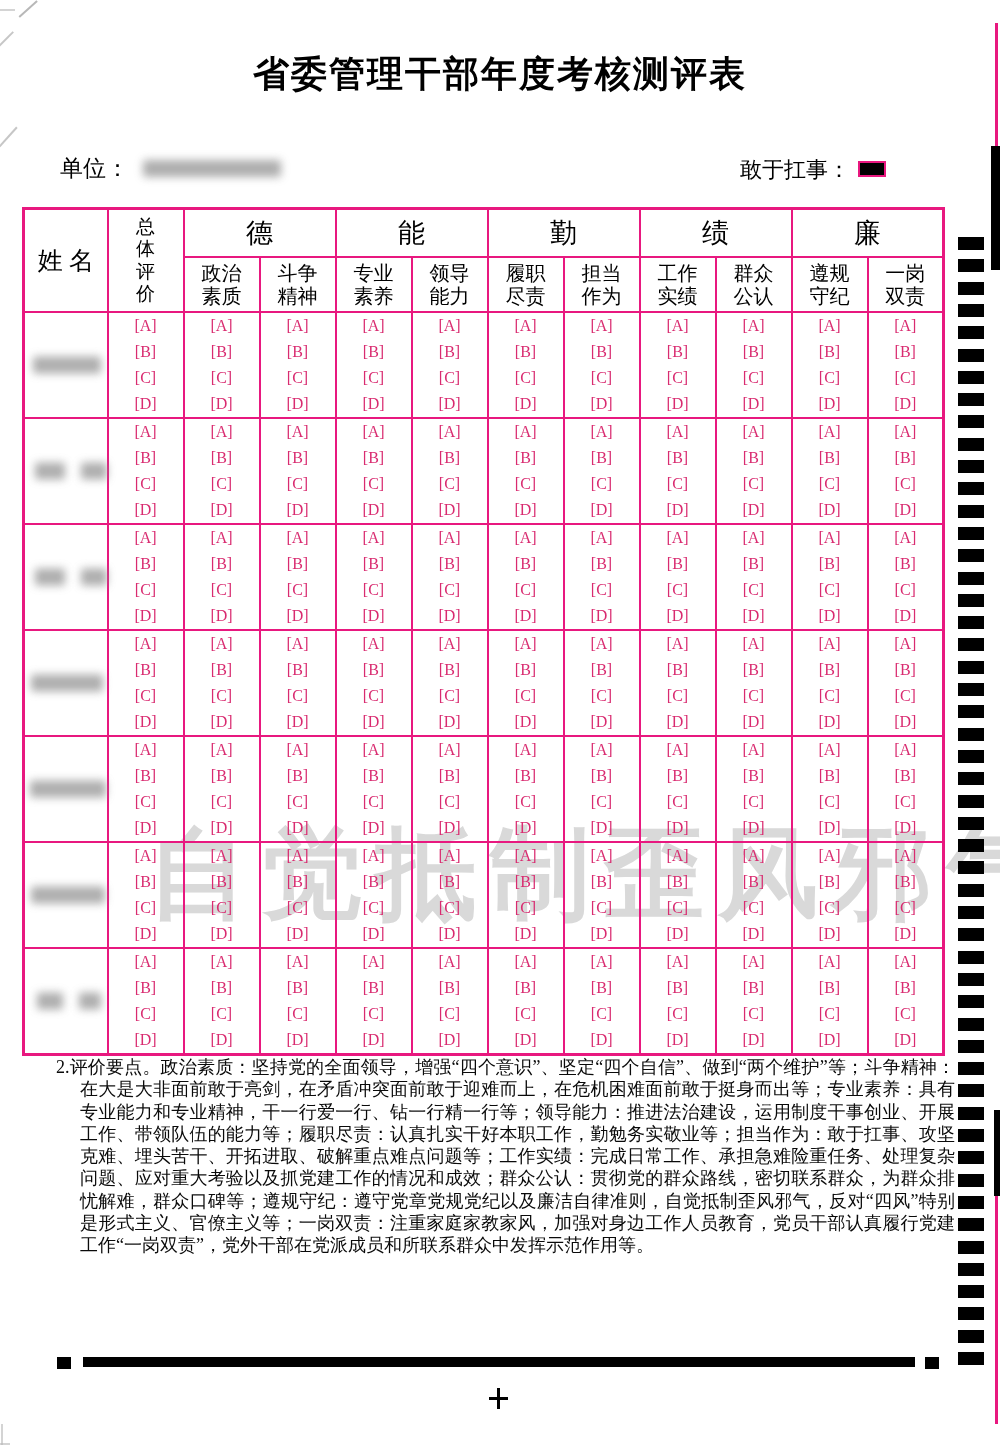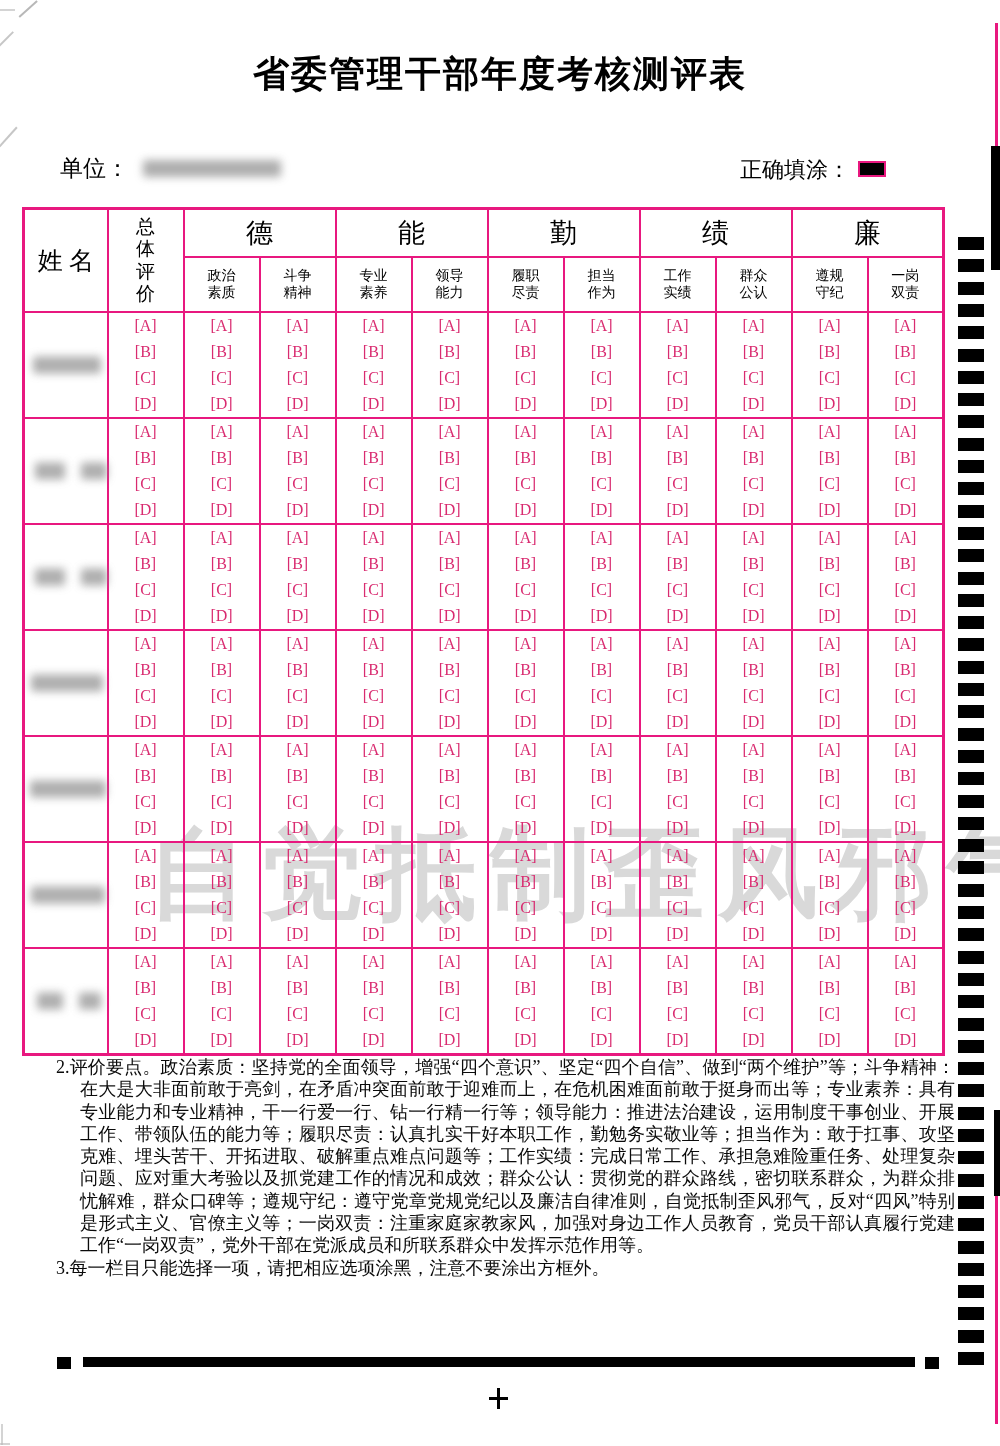--- a/index.html
+++ b/index.html
@@ -30,21 +30,21 @@
   }
   
   .tbl-wrap{position:absolute;left:22px;top:207px;z-index:1;}
   table{border-collapse:collapse;table-layout:fixed;background:transparent;}
   th,td{border:2px solid #e8187f;padding:0;background:transparent;}
   table{border:3px solid #e8187f;}
   th{font-weight:normal;color:#000;text-align:center;vertical-align:middle;}
   .name-th{font-size:25px;}
   .overall-th{font-size:19px;line-height:1.18;white-space:pre-line;}
   .group-th{font-size:27px;height:46px;}
-  .sub-th{font-size:14px;line-height:1.15;white-space:pre-line;height:53px;}
+  .sub-th{font-size:20px;line-height:1.15;white-space:pre-line;height:53px;}
   tbody tr{height:104px;}
   .name-td{position:relative;}
   .blob{
     position:absolute;top:50%;transform:translateY(-50%);height:17px;
     background:#8c8c8c;filter:blur(4px);opacity:.7;border-radius:2px;
   }
   .opts{height:104px;display:flex;flex-direction:column;justify-content:space-around;align-items:center;}
   .opt{font-size:16px;color:#d92b70;line-height:1;letter-spacing:0px;}
   
   .notes{
@@ -74,21 +74,21 @@
 <div class="artifact" style="left:1px;top:1424px;width:2px;height:21px;opacity:.6;"></div>
 <div class="artifact" style="left:0;top:1443px;width:10px;height:2px;opacity:.6;"></div>
 
 <div class="title">省委管理干部年度考核测评表</div>
 
 <div class="unit-line">
   <span>单位：</span><span class="unit-blob"></span>
 </div>
 
 <div class="fill-line">
-  <span>正确填涂：</span><span class="fill-swatch"></span>
+  <span>敢于扛事：</span><span class="fill-swatch"></span>
 </div>
 
 <div class="watermark">自觉抵制歪风邪气</div>
 
 <div class="tbl-wrap">
   <table id="eval-table">
       <colgroup>
         <col style="width: 84px;">
         <col style="width: 76px;">
         <col style="width: 76px;">
@@ -792,21 +792,20 @@
               <span class="opt">[D]</span>
             </div>
           </td>
         </tr>
       </tbody>
     </table>
 </div>
 
 <div class="notes">
   <div class="note-item"><span>2.</span><span>评价要点。政治素质：坚持党的全面领导，增强“四个意识”、坚定“四个自信”、做到“两个维护”等；斗争精神：在大是大非面前敢于亮剑，在矛盾冲突面前敢于迎难而上，在危机困难面前敢于挺身而出等；专业素养：具有专业能力和专业精神，干一行爱一行、钻一行精一行等；领导能力：推进法治建设，运用制度干事创业、开展工作、带领队伍的能力等；履职尽责：认真扎实干好本职工作，勤勉务实敬业等；担当作为：敢于扛事、攻坚克难、埋头苦干、开拓进取、破解重点难点问题等；工作实绩：完成日常工作、承担急难险重任务、处理复杂问题、应对重大考验以及抓党建工作的情况和成效；群众公认：贯彻党的群众路线，密切联系群众，为群众排忧解难，群众口碑等；遵规守纪：遵守党章党规党纪以及廉洁自律准则，自觉抵制歪风邪气，反对“四风”特别是形式主义、官僚主义等；一岗双责：注重家庭家教家风，加强对身边工作人员教育，党员干部认真履行党建工作“一岗双责”，党外干部在党派成员和所联系群众中发挥示范作用等。</span></div>
-  <div class="note-item"><span>3.</span><span>每一栏目只能选择一项，请把相应选项涂黑，注意不要涂出方框外。</span></div>
 </div>
 
 <div class="timing-col" id="timing-marks">
     <div class="mark" style="top: 0px;"></div>
     <div class="mark" style="top: 22.3px;"></div>
     <div class="mark" style="top: 44.6px;"></div>
     <div class="mark" style="top: 66.9px;"></div>
     <div class="mark" style="top: 89.2px;"></div>
     <div class="mark" style="top: 111.5px;"></div>
     <div class="mark" style="top: 133.8px;"></div>

